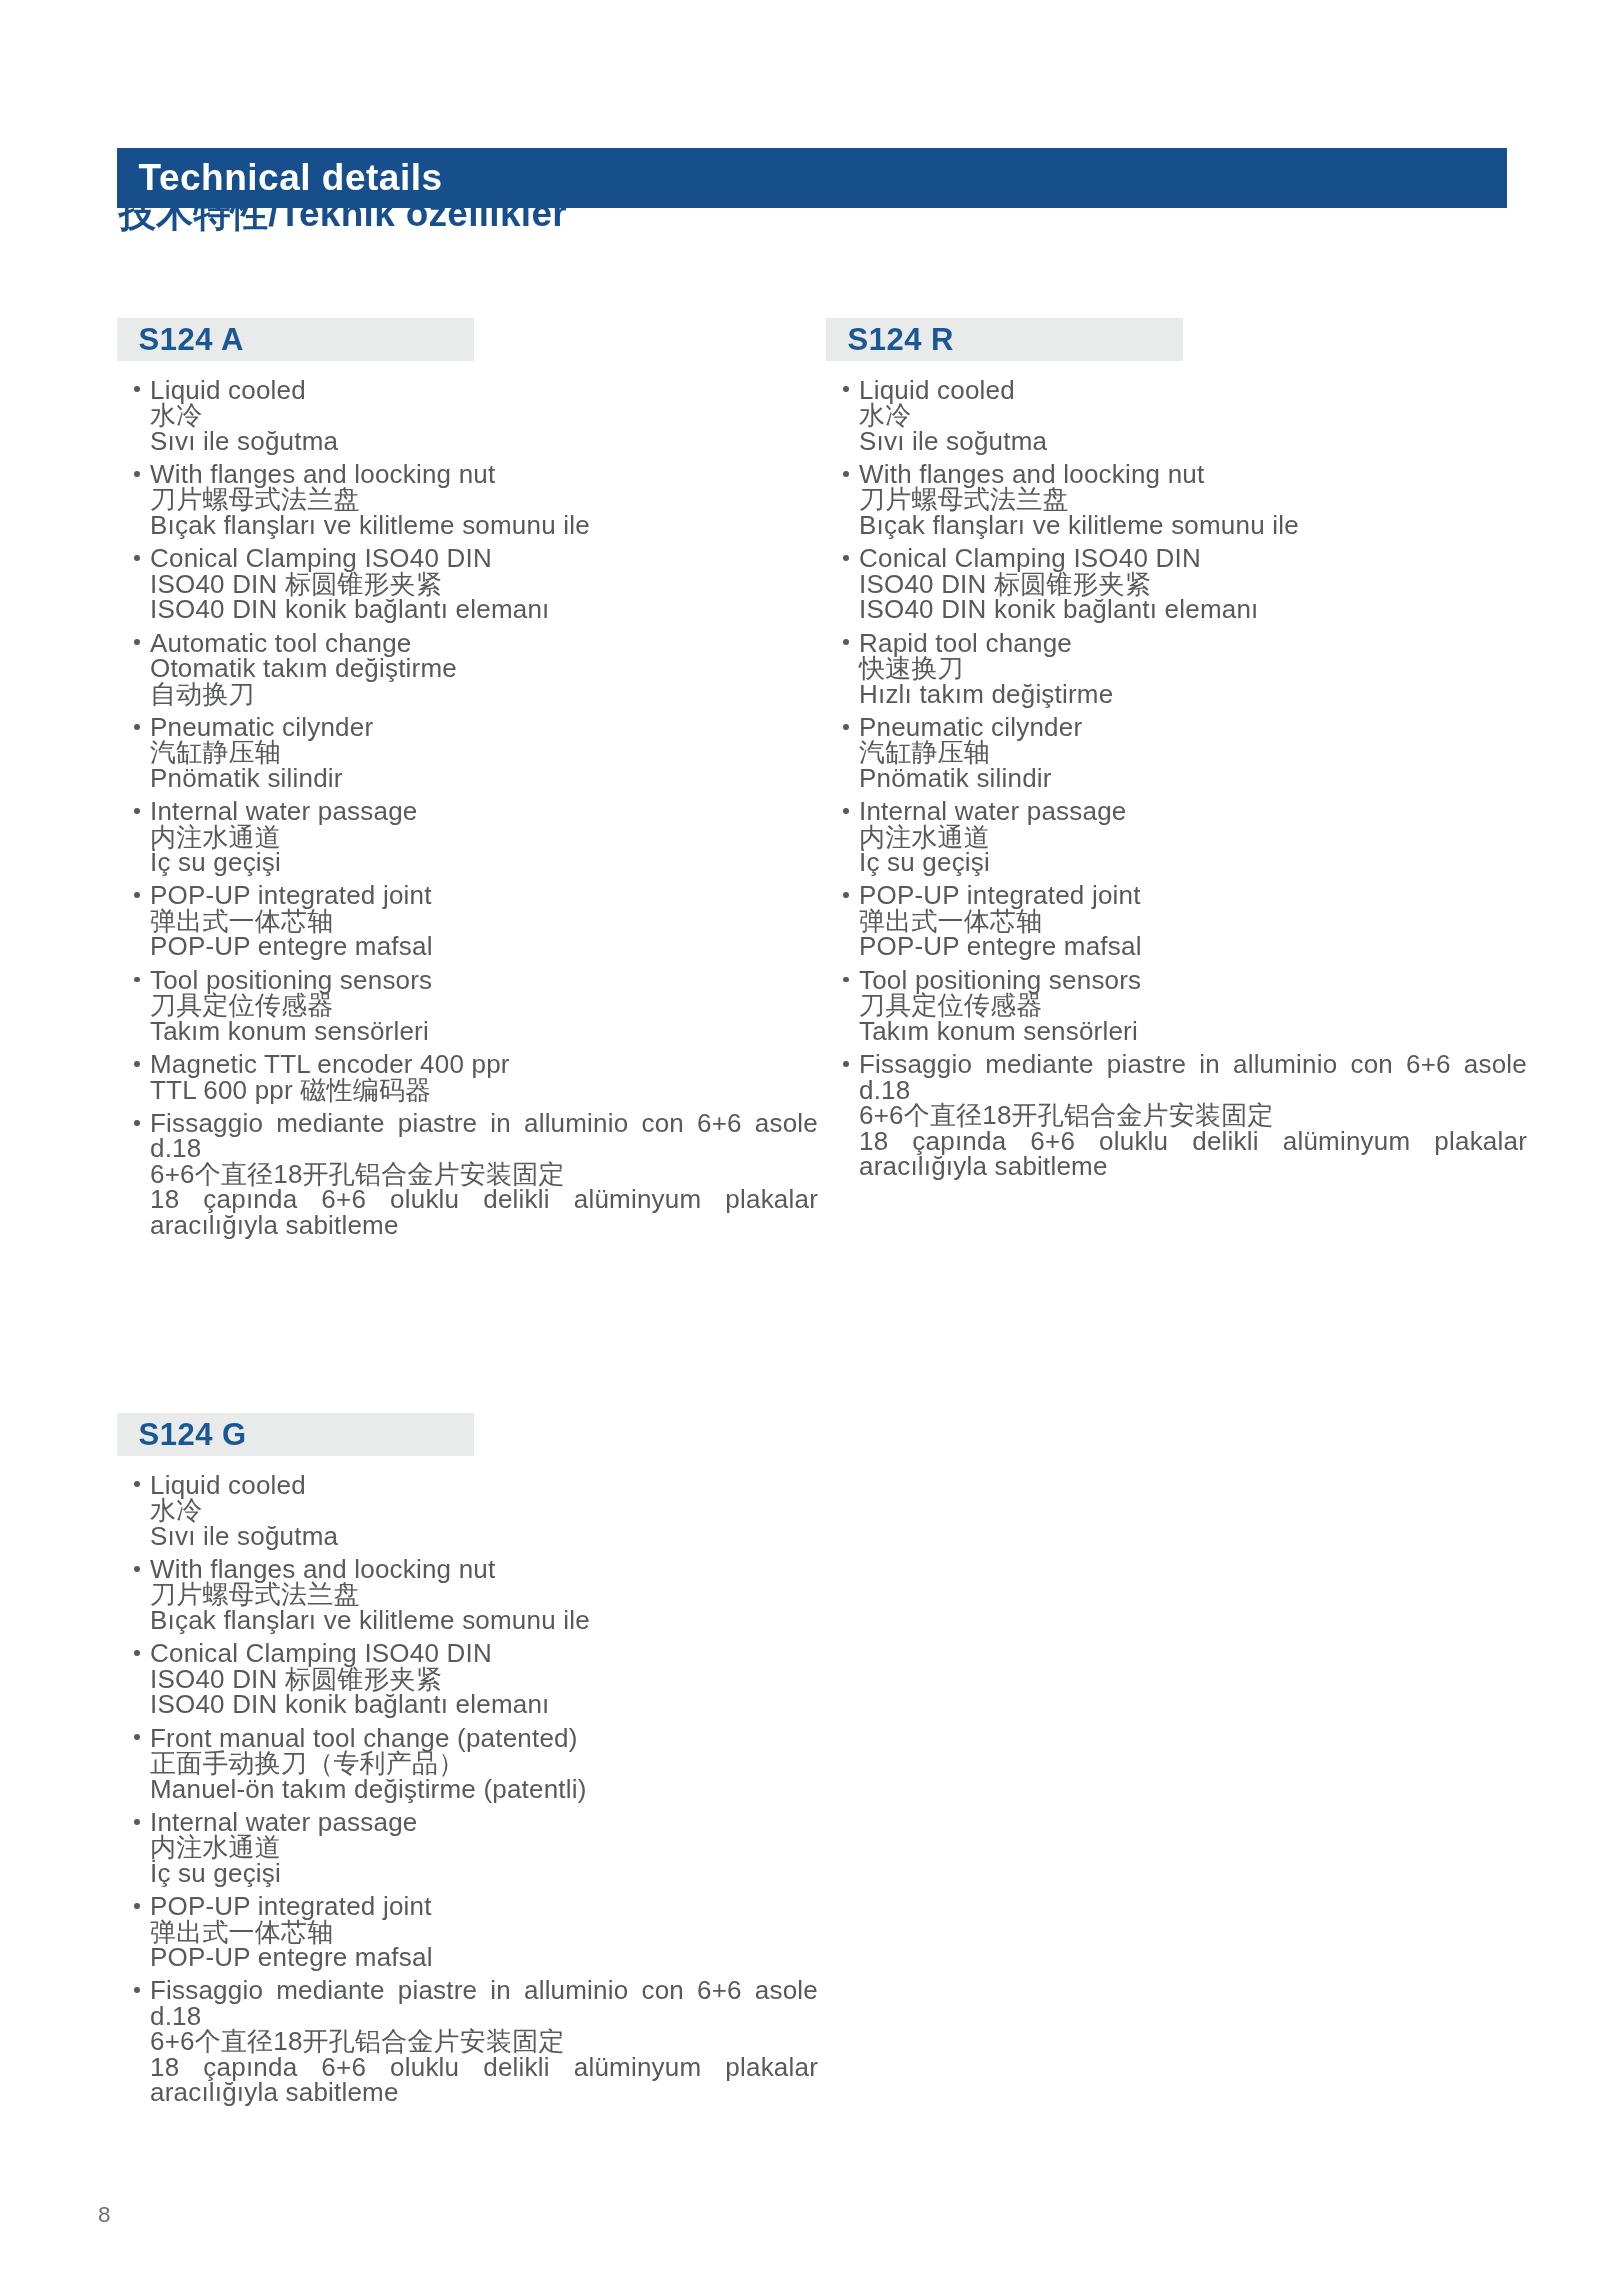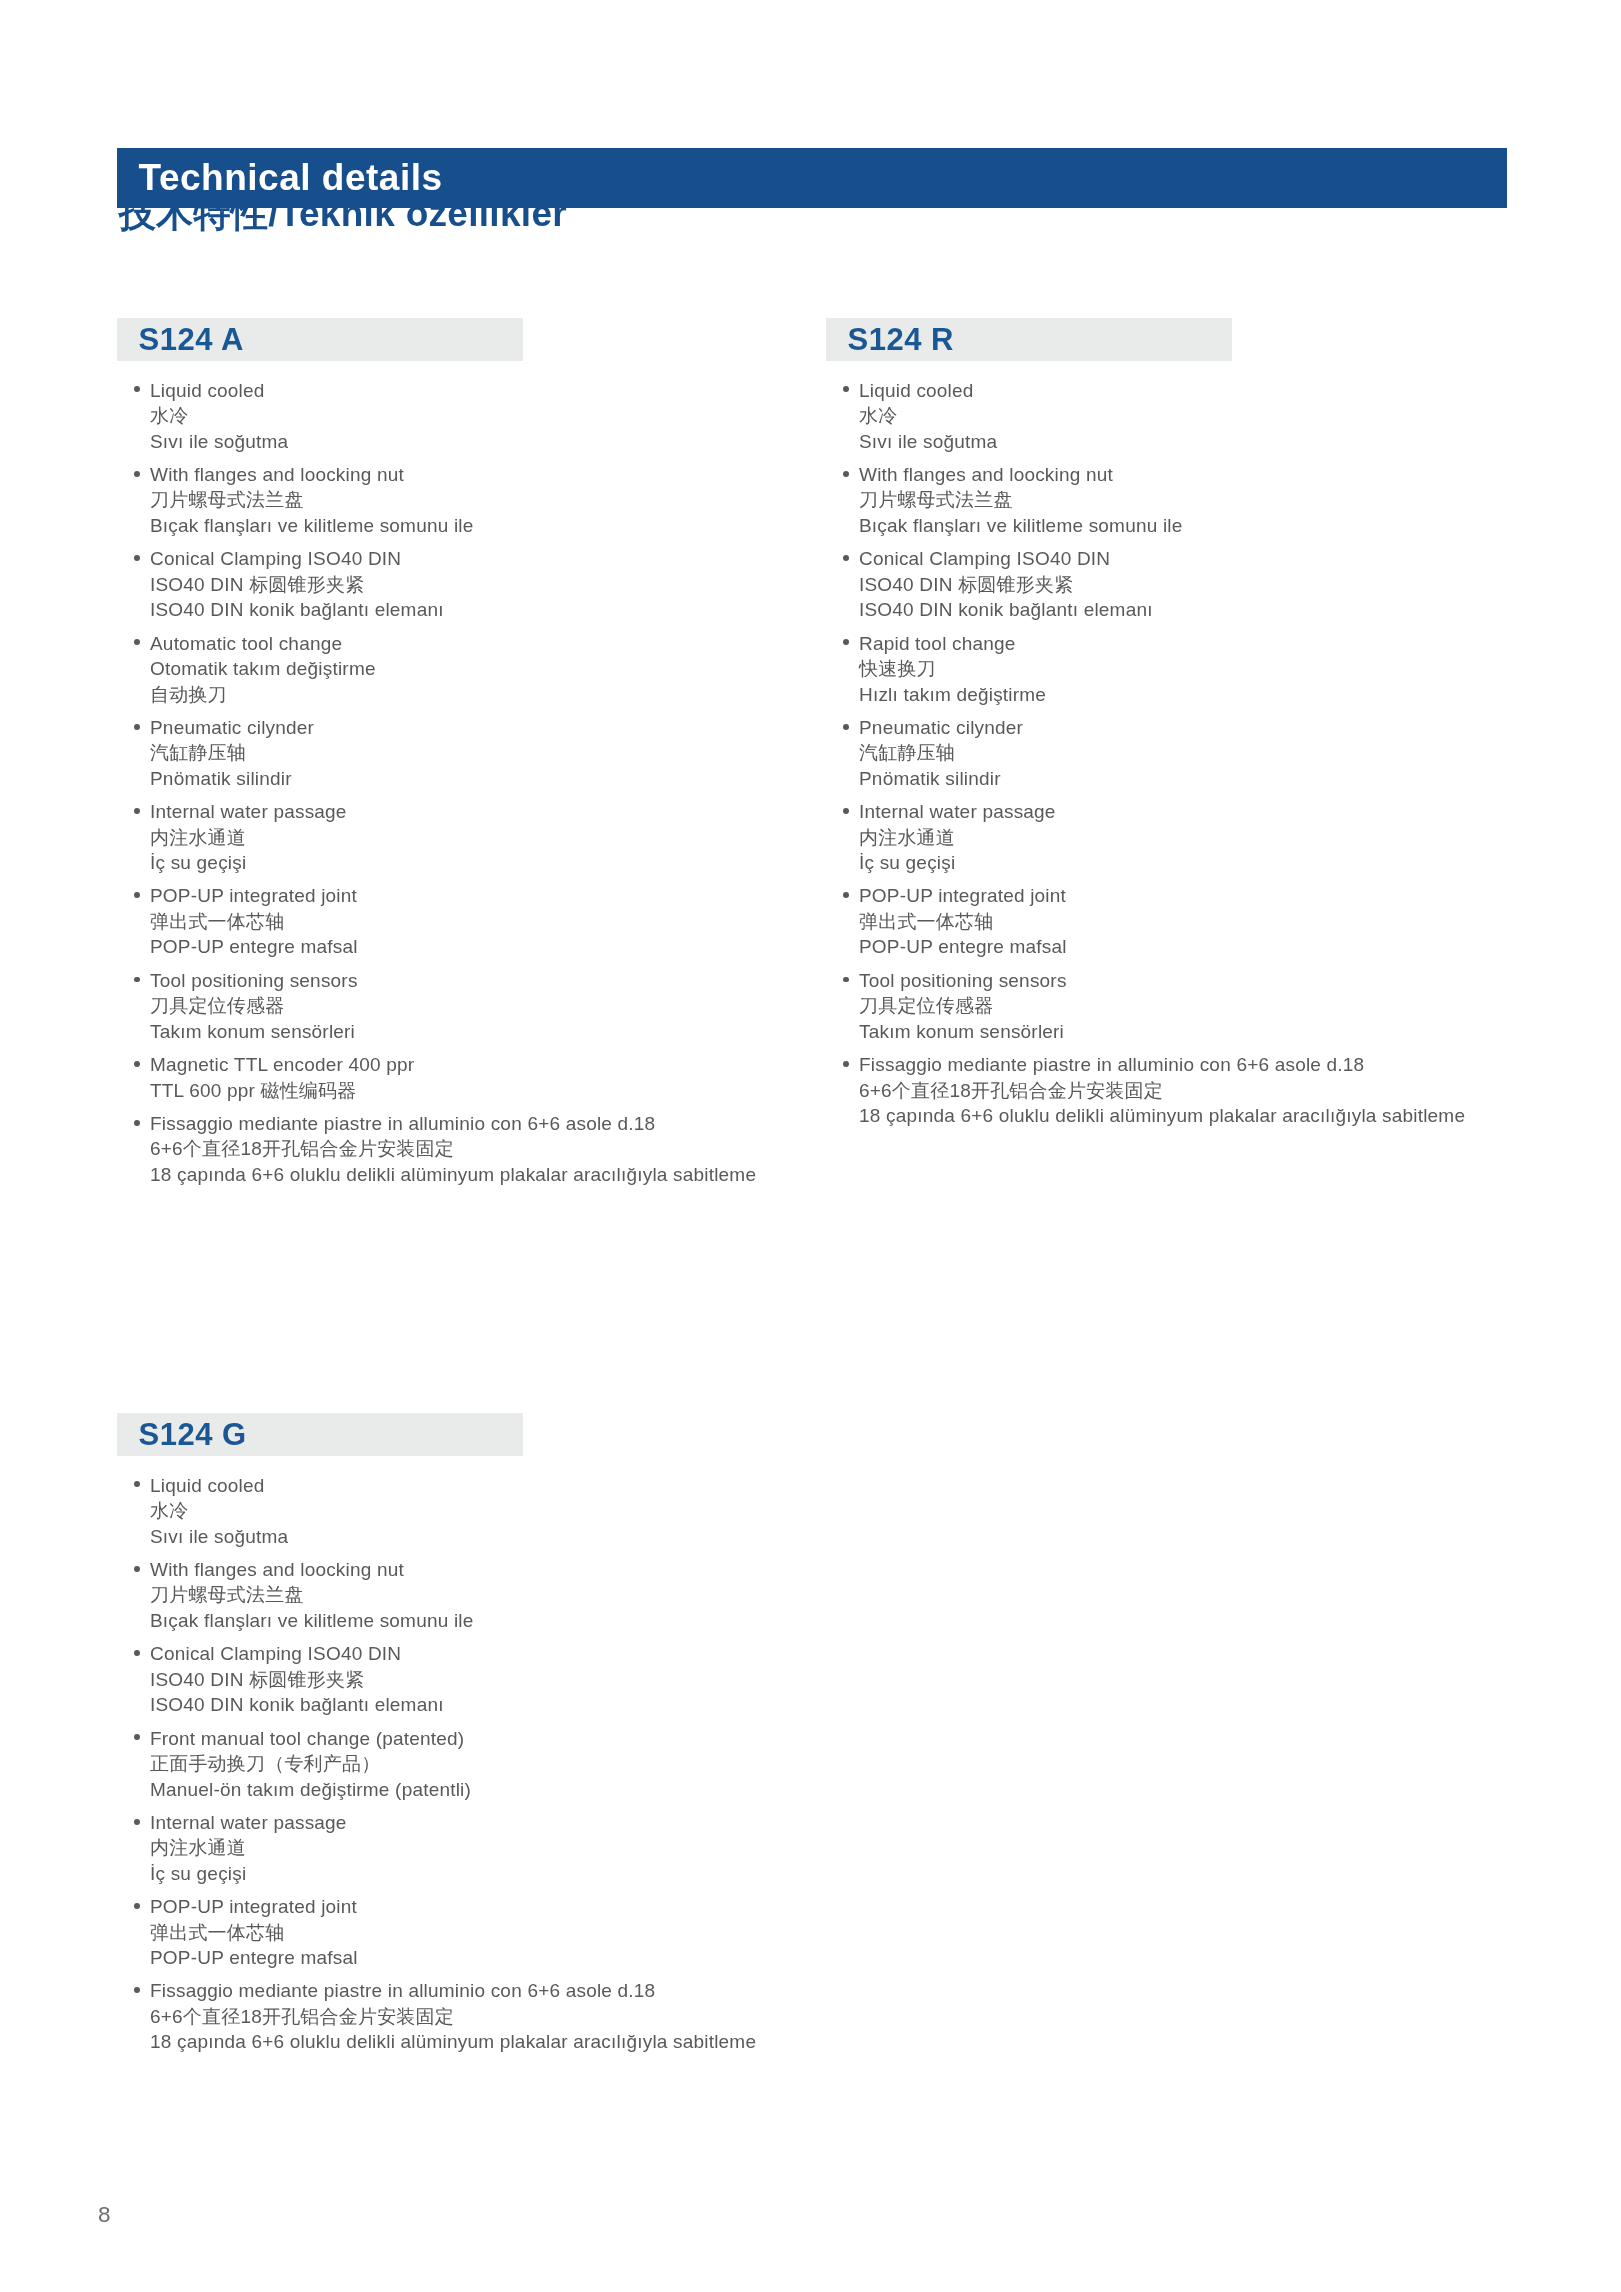--- a/index.html
+++ b/index.html
@@ -42,37 +42,37 @@
     white-space: nowrap;
   }
   .section {
     position: absolute;
     width: 701px;
   }
   .section-a { left: 117px; top: 318px; }
   .section-r { left: 826px; top: 318px; }
   .section-g { left: 117px; top: 1413px; }
   .section-bar {
-    width: 406px; height: 43px;
+    width: 357px; height: 43px;
     background: var(--bar-gray);
     display: flex; align-items: center;
   }
   .section-title {
     color: var(--title-blue);
     font-size: 31px;
     font-weight: 700;
     padding-left: 21.6px;
     letter-spacing: 0.5px;
     white-space: nowrap;
   }
   ul.features {
     list-style: none;
     margin: 16.7px 0 0 0;
     padding: 0 0 0 33px;
-    font-size: 19px;
+    font-size: 26px;
     line-height: 25.5px;
     letter-spacing: 0.2px;
     color: var(--text-gray);
   }
   ul.features li {
     position: relative;
     margin-bottom: 7.8px;
   }
   ul.features li::before {
     content: "";

